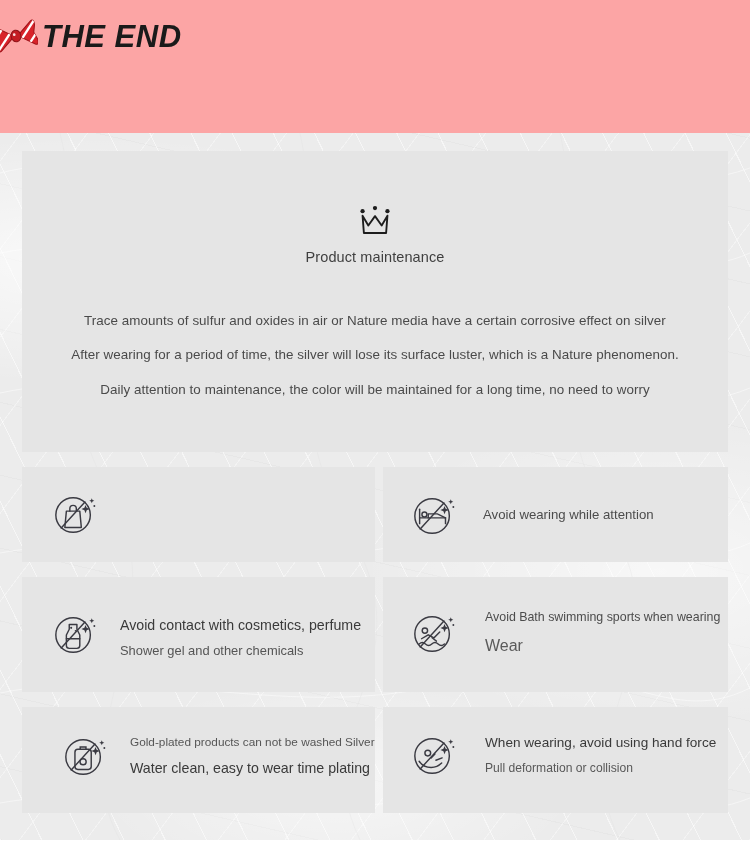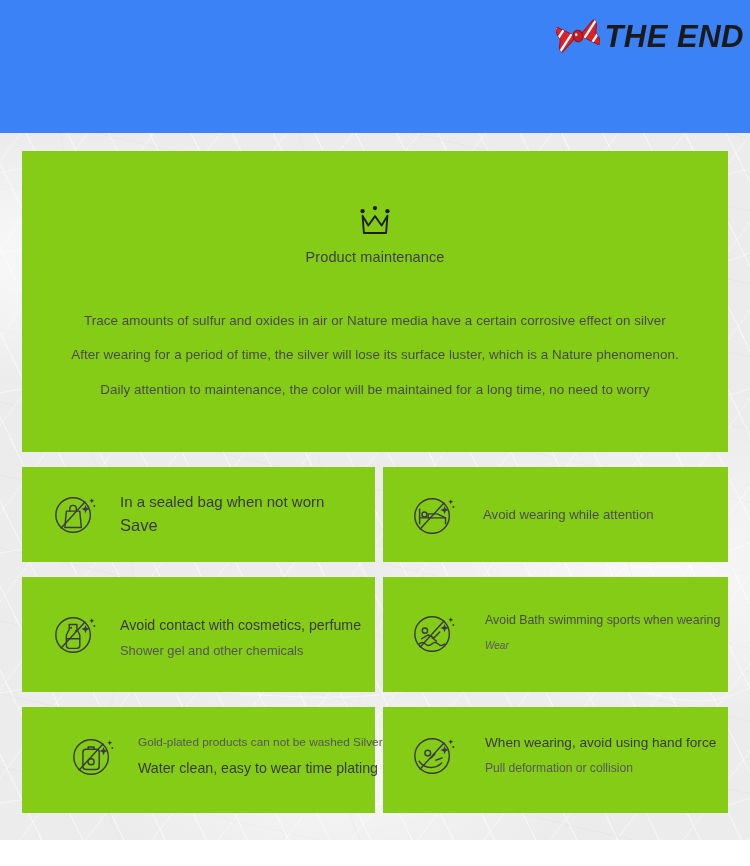--- a/index.html
+++ b/index.html
@@ -20,24 +20,24 @@
     background: #ffffff;
     overflow: hidden;
   }
 
   
   .header {
     position: absolute;
     top: 0; left: 0;
     width: 750px;
     height: 144px;
-    background: #3b82f6;
+    background: #fca5a5;
     display: flex;
     align-items: flex-start;
-    justify-content: flex-end;
+    justify-content: flex-start;
   }
   .header-inner {
     display: flex;
     align-items: center;
     margin-top: 16px;
     transform: translateX(-6px);
   }
   .bow-icon {
     width: 44px;
     height: 40px;
@@ -75,21 +75,21 @@
   .paper-noise {
     position: absolute;
     inset: 0;
     opacity: 0.55;
     pointer-events: none;
   }
 
   
   .card {
     position: absolute;
-    background: #84cc16;
+    background: #e5e5e5;
   }
 
   #card-main  { left: 22px; top: 151px; width: 706px; height: 301px; }
   #card-r1c1  { left: 22px; top: 467px; width: 353px; height: 95px; }
   #card-r1c2  { left: 383px; top: 467px; width: 345px; height: 95px; }
   #card-r2c1  { left: 22px; top: 577px; width: 353px; height: 115px; }
   #card-r2c2  { left: 383px; top: 577px; width: 345px; height: 115px; }
   #card-r3c1  { left: 22px; top: 707px; width: 353px; height: 106px; }
   #card-r3c2  { left: 383px; top: 707px; width: 345px; height: 106px; }
 
@@ -155,23 +155,23 @@
   #tip-r1c2 .tip-line-0 { font-size: 13.2px; color: #4c4c4c; }
 
   #tip-r2c1 { left: 30px; top: 33px; }
   #tip-r2c1 .tip-text { margin-left: 22px; margin-top: 8px; }
   #tip-r2c1 .tip-line-0 { font-size: 14.2px; }
   #tip-r2c1 .tip-line-1 { font-size: 12.9px; color: #555; margin-top: 11px; }
 
   #tip-r2c2 { left: 28px; top: 33px; }
   #tip-r2c2 .tip-text { margin-left: 28px; }
   #tip-r2c2 .tip-line-0 { font-size: 12.4px; color: #4c4c4c; }
-  #tip-r2c2 .tip-line-1 { font-size: 10px; color: #5a5a5a; margin-top: 14px; font-style: italic; }
-
-  #tip-r3c1 { left: 48px; top: 26px; }
+  #tip-r2c2 .tip-line-1 { font-size: 16px; color: #5a5a5a; margin-top: 14px; }
+
+  #tip-r3c1 { left: 40px; top: 26px; }
   #tip-r3c1 .tip-text { margin-left: 22px; }
   #tip-r3c1 .tip-line-0 { font-size: 11.8px; color: #565656; }
   #tip-r3c1 .tip-line-1 { font-size: 14.2px; margin-top: 13px; }
 
   #tip-r3c2 { left: 28px; top: 25px; }
   #tip-r3c2 .tip-text { margin-left: 28px; }
   #tip-r3c2 .tip-line-0 { font-size: 13.6px; }
   #tip-r3c2 .tip-line-1 { font-size: 12.1px; color: #585858; margin-top: 12px; }
 
   .footer-white {
@@ -266,24 +266,20 @@
           <path d="M15 21 h14 l1.6 17 h-17.2 Z" stroke-linejoin="round"></path>
           <path d="M18.6 21 v-2.6 a3.4 3.4 0 0 1 6.8 0 V21" stroke-linecap="round"></path>
           <line x1="9.6" y1="38.6" x2="34.4" y2="11.4" stroke-linecap="round"></line>
         </g>
         <g fill="#3a3a42">
           <path d="M35 14.5 l1.2 3.1 3.1 1.2 -3.1 1.2 -1.2 3.1 -1.2 -3.1 -3.1 -1.2 3.1 -1.2 Z"></path>
           <path d="M41.5 7.5 l0.75 1.9 1.9 0.75 -1.9 0.75 -0.75 1.9 -0.75 -1.9 -1.9 -0.75 1.9 -0.75 Z"></path>
           <circle cx="44.2" cy="15.6" r="1"></circle>
         </g>
       </svg>
-      <div class="tip-text">
-        <div class="tip-line tip-line-0">In a sealed bag when not worn</div>
-        <div class="tip-line tip-line-1">Save</div>
-      </div>
     </div>
   </div>
 
   <div class="card" id="card-r1c2">
     <div class="tip" id="tip-r1c2">
       <svg class="tip-icon" viewBox="0 0 48 48">
         <g fill="none" stroke="#3a3a42" stroke-width="1.5" stroke-linecap="round">
           <circle cx="22" cy="25" r="18"></circle>
           <line x1="9" y1="18" x2="9" y2="33"></line>
           <path d="M9 27 h27 v6"></path>

